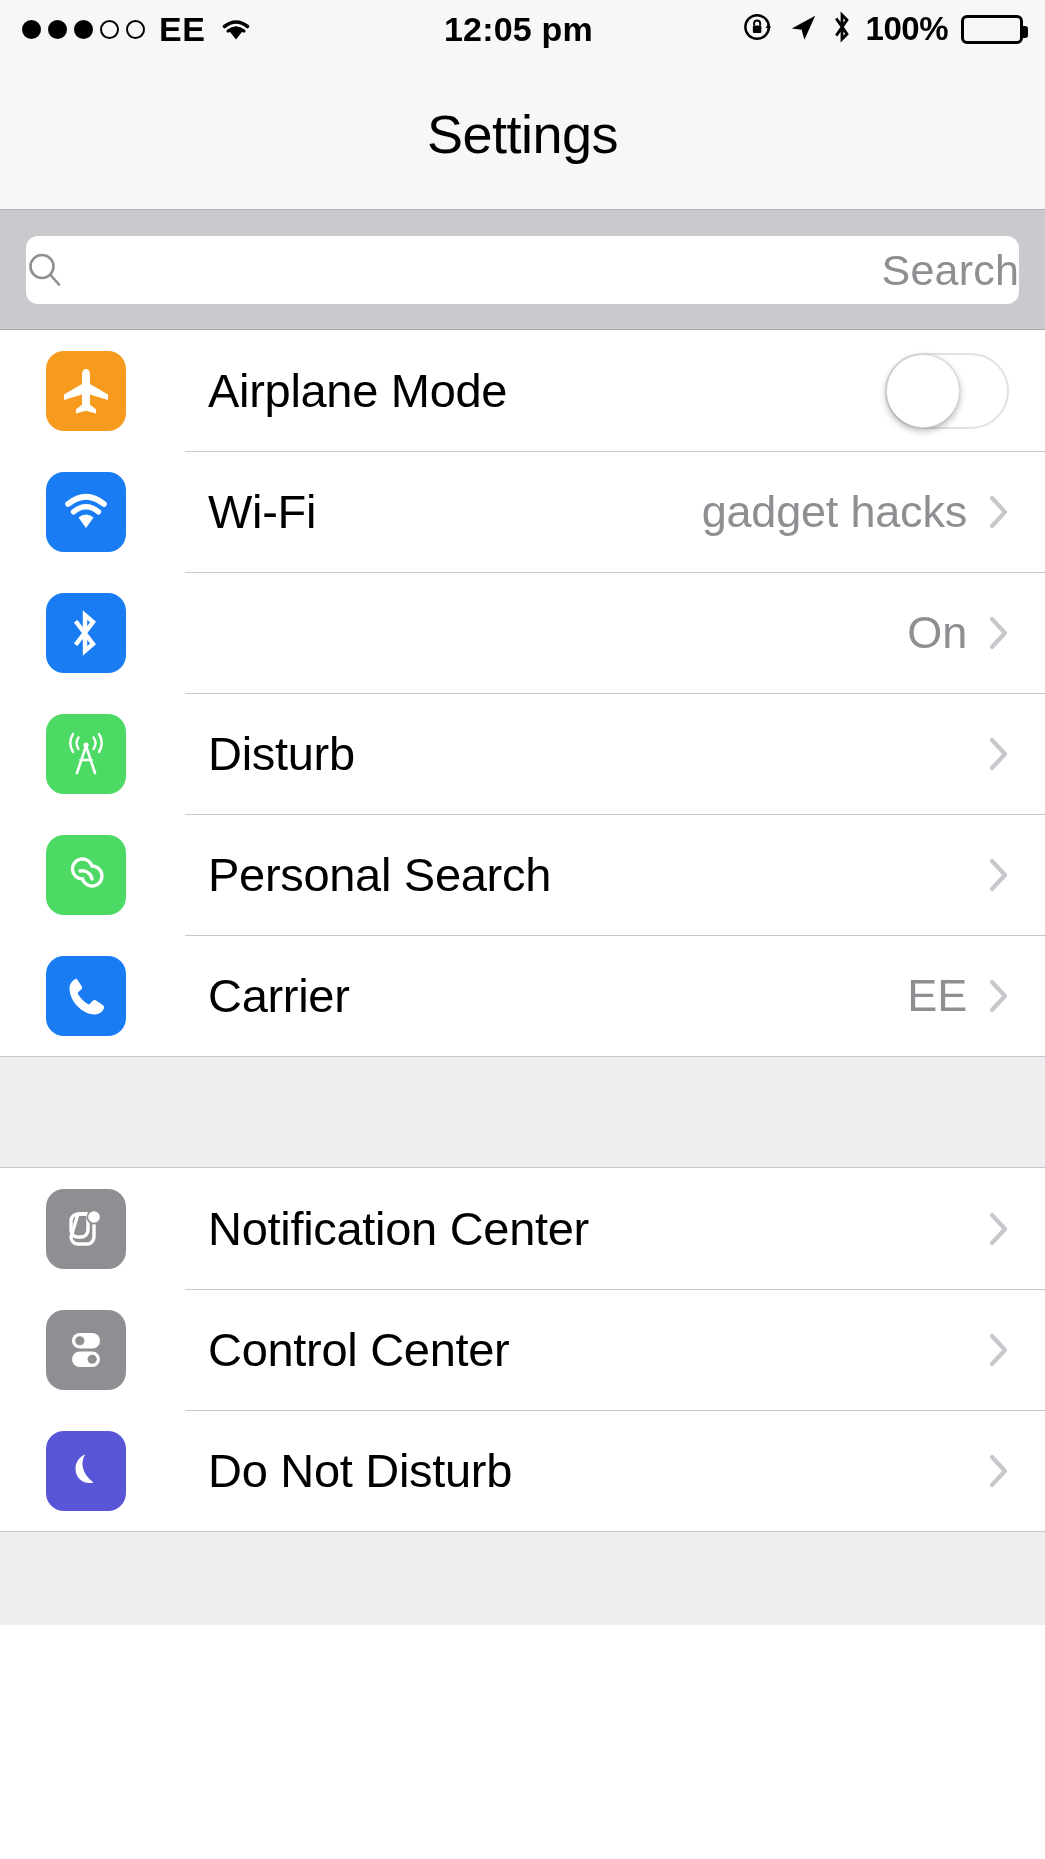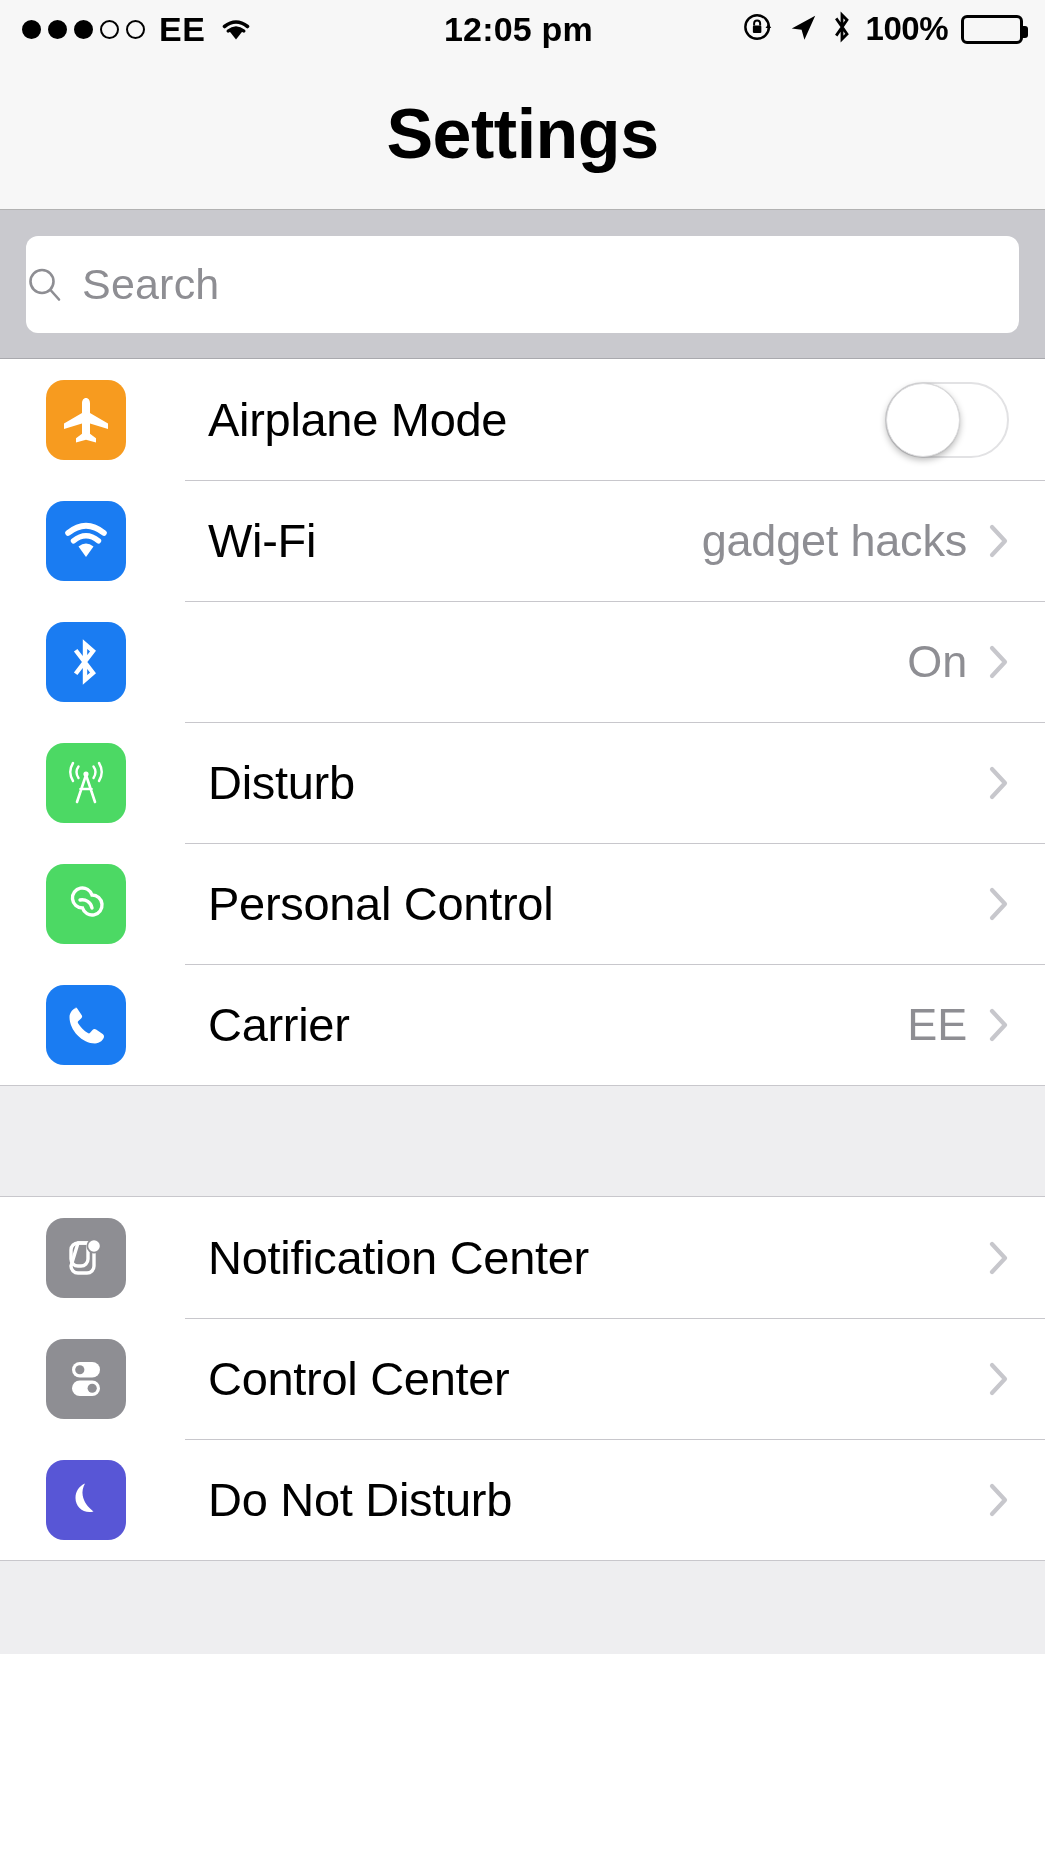--- a/index.html
+++ b/index.html
@@ -50,33 +50,33 @@
   }
   .battery-fill { width: 100%; height: 100%; background: #000; border-radius: 2px; }
 
   
   .nav-bar {
     height: 152px;
     background: #f7f7f7;
     display: flex; align-items: center; justify-content: center;
     border-bottom: 1px solid #b2b2b2;
   }
-  .nav-title { font-size: 70px; font-weight: 700; color: #000; letter-spacing: -0.5px; }
+  .nav-title { font-size: 54px; font-weight: 400; color: #000; letter-spacing: -0.5px; }
 
   
   .search-wrap {
     background: #c9c9ce;
     padding: 26px 26px 25px 26px;
     border-bottom: 1px solid #a9a9ae;
   }
   .search-field {
     background: #ffffff;
     border-radius: 12px;
-    height: 97px;
-    display: flex; align-items: center; justify-content: flex-start; gap: 18px;
+    height: 68px;
+    display: flex; align-items: center; justify-content: space-between; gap: 18px;
   }
   .search-icon { width: 38px; height: 38px; position: relative; flex: none; }
   .search-placeholder { font-size: 43px; color: #8e8e93; letter-spacing: 0.2px; }
 
   
   .list-section { background: #ffffff; }
   .spacer {
     height: 112px;
     background: #eeeef0;
     border-top: 1px solid #c8c7cc;
@@ -285,21 +285,21 @@
     </span>
   </div>
 
   <div class="row">
     <span class="app-icon" style="background:#4cd964">
       <svg viewBox="0 0 56 56" width="56" height="56">
         <path d="M34 19 a10 10 0 1 0 -9.5 13 a10 10 0 1 0 9.5 -13 z" stroke="#ffffff" stroke-width="3.4" fill="none" stroke-linecap="round"></path>
         <path d="M22 24 a10 10 0 0 1 12 8" stroke="#ffffff" stroke-width="3.4" fill="none" stroke-linecap="round"></path>
       </svg>
     </span>
-    <span class="row-label">Personal Control</span>
+    <span class="row-label">Personal Search</span>
     <span class="row-right">
       <span class="row-value"></span>
       <span class="chevron">
         <svg viewBox="0 0 20 34" width="20" height="34">
           <path d="M3 3 L16 17 L3 31" stroke="#c7c7cc" stroke-width="4.2" fill="none" stroke-linecap="round" stroke-linejoin="round"></path>
         </svg>
       </span>
     </span>
   </div>
 

